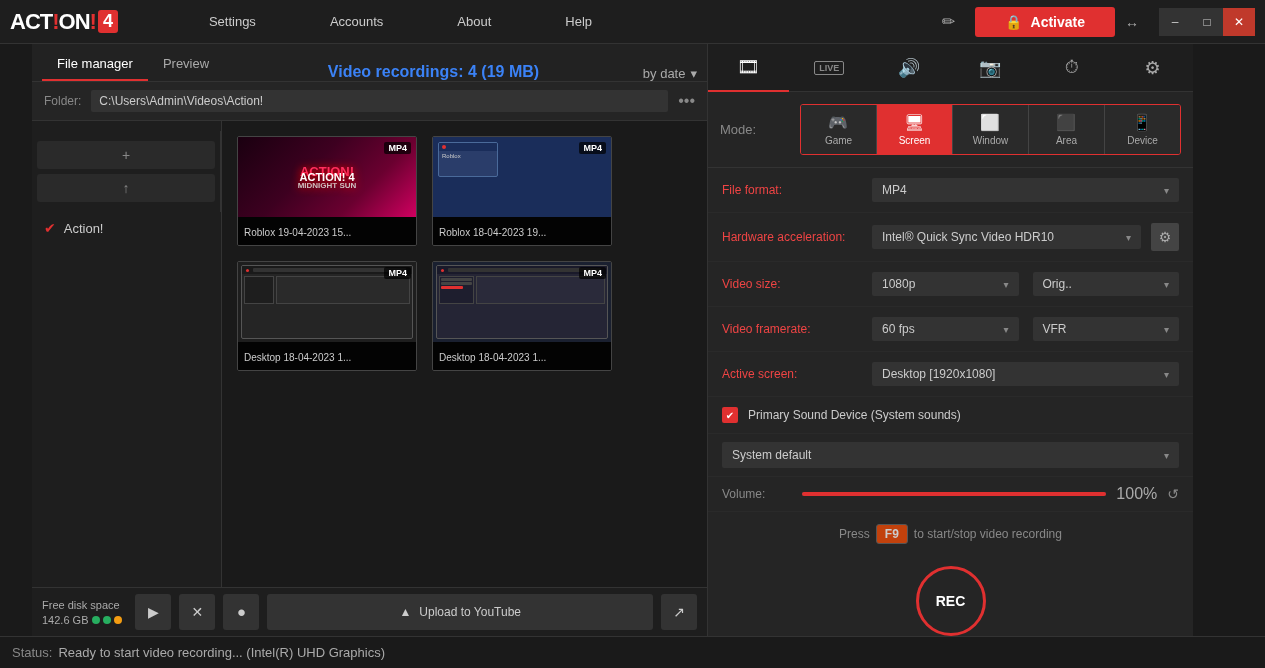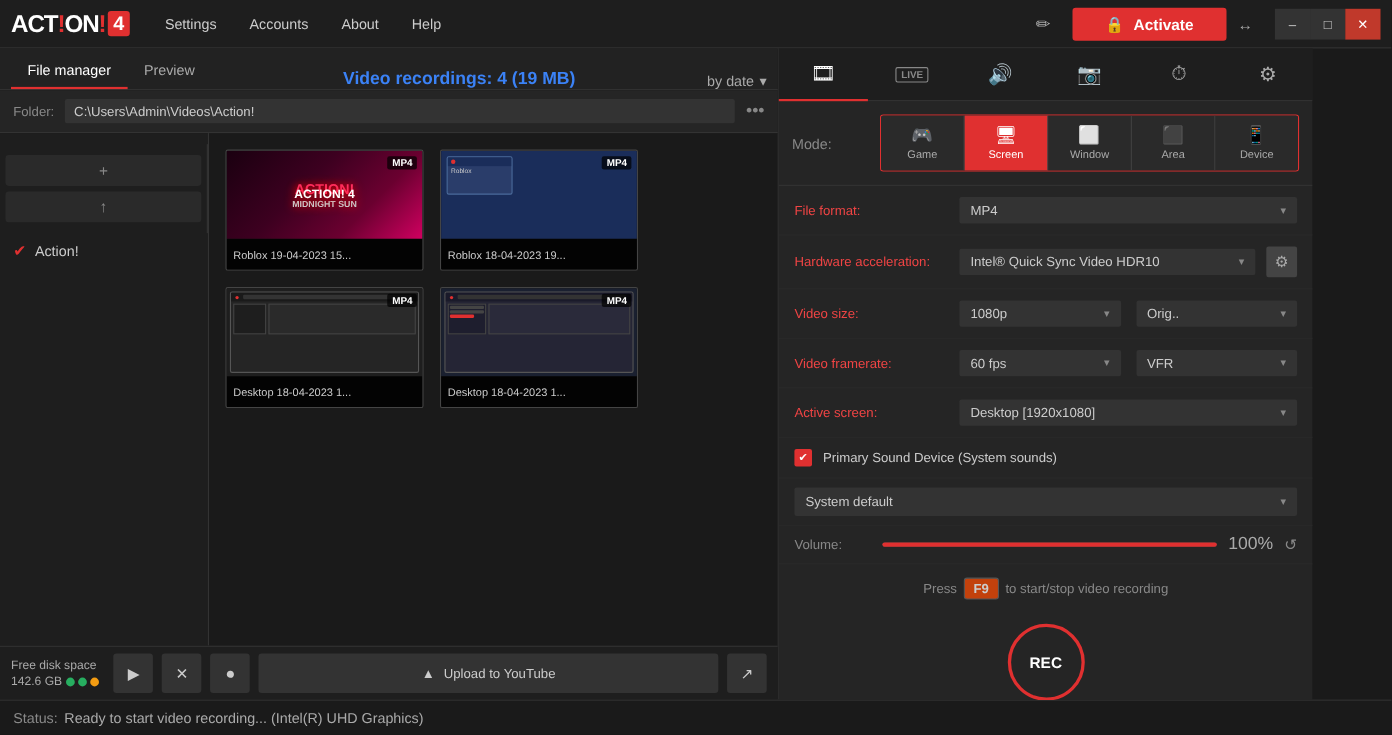--- a/index.html
+++ b/index.html
@@ -18,40 +18,41 @@
       display: flex;
       align-items: center;
       background: #1e1e1e;
       height: 44px;
       padding: 0 10px;
       border-bottom: 1px solid #333;
     }
     .logo {
       display: flex;
       align-items: center;
-      margin-right: 32px;
+      margin-right: 47px;
     }
     .logo-box {
       background: #e03030;
       color: #fff;
       font-weight: bold;
       font-size: 18px;
       padding: 1px 5px;
       border-radius: 3px;
       margin-left: 2px;
     }
     .nav-items {
       display: flex;
       gap: 30px;
       flex: 1;
     }
     .nav-item {
       color: #ccc;
       cursor: pointer;
       font-size: 13px;
+      margin-left: 44px;
     }
     .nav-pencil {
       color: #aaa;
       font-size: 16px;
       margin-right: 20px;
       cursor: pointer;
     }
     .activate-btn {
       background: #e03030;
       color: #fff;
@@ -93,20 +94,21 @@
       display: flex;
       height: calc(668px - 44px - 32px);
     }
 
     
     .left-panel {
       width: 708px;
       display: flex;
       flex-direction: column;
       border-right: 1px solid #333;
+      padding-left: 32px;
     }
 
     
     .tabs {
       display: flex;
       background: #222;
       border-bottom: 1px solid #333;
       height: 38px;
       align-items: flex-end;
       padding: 0 10px;

